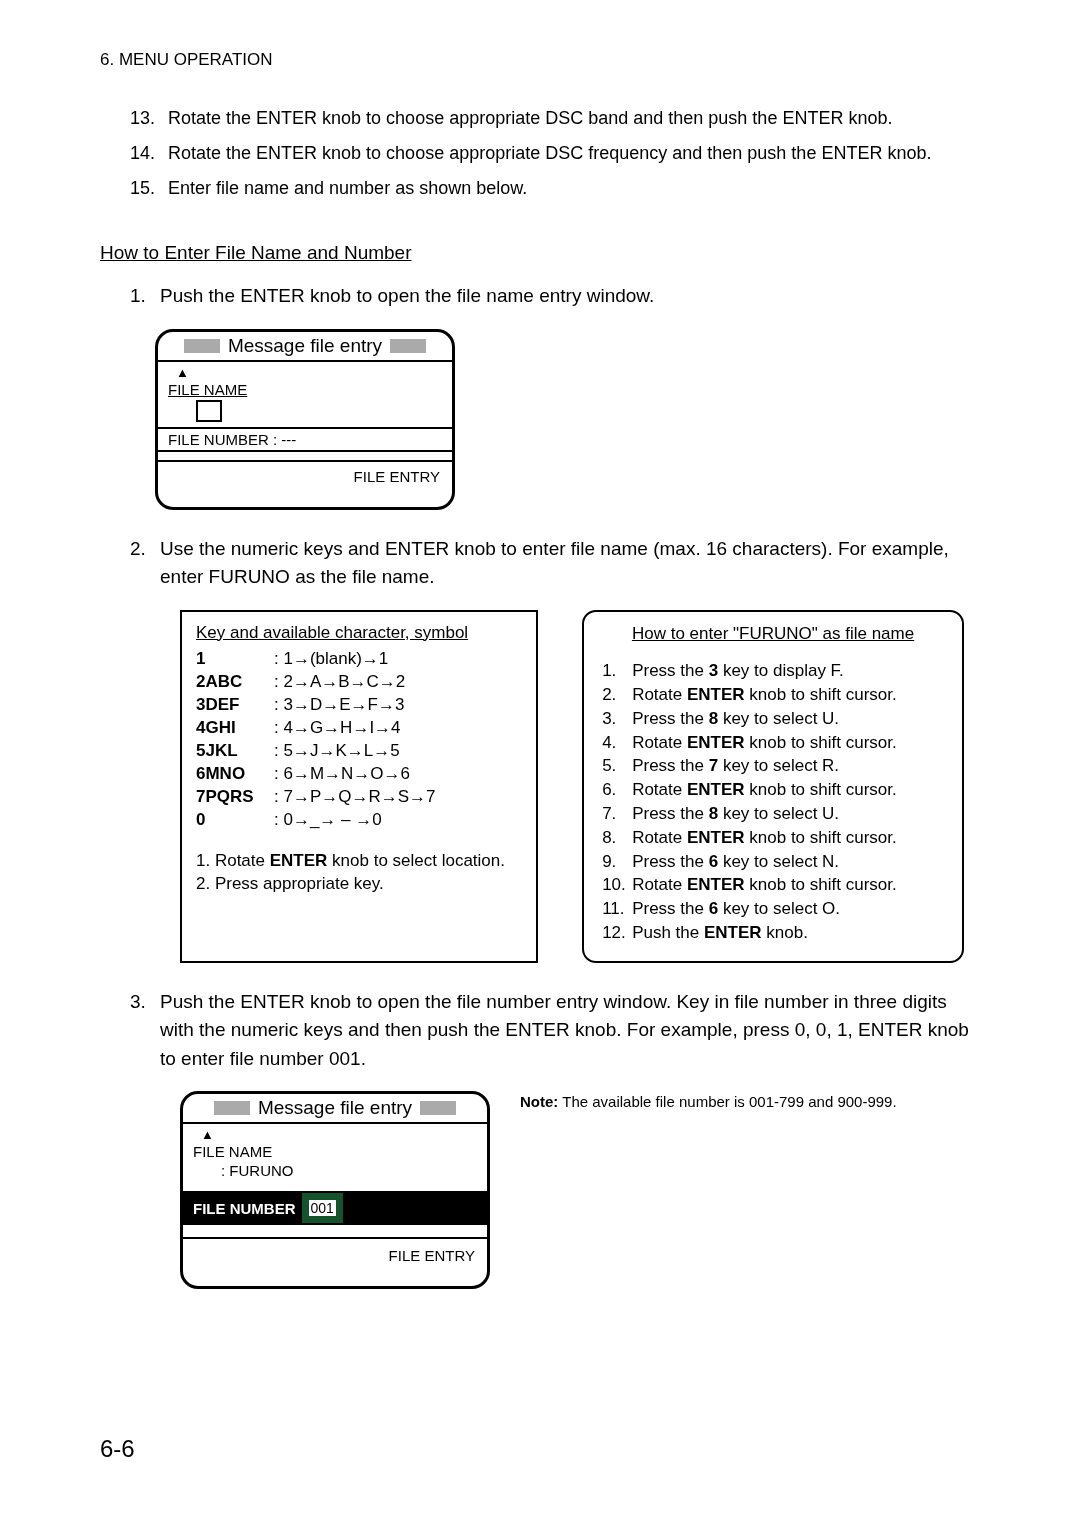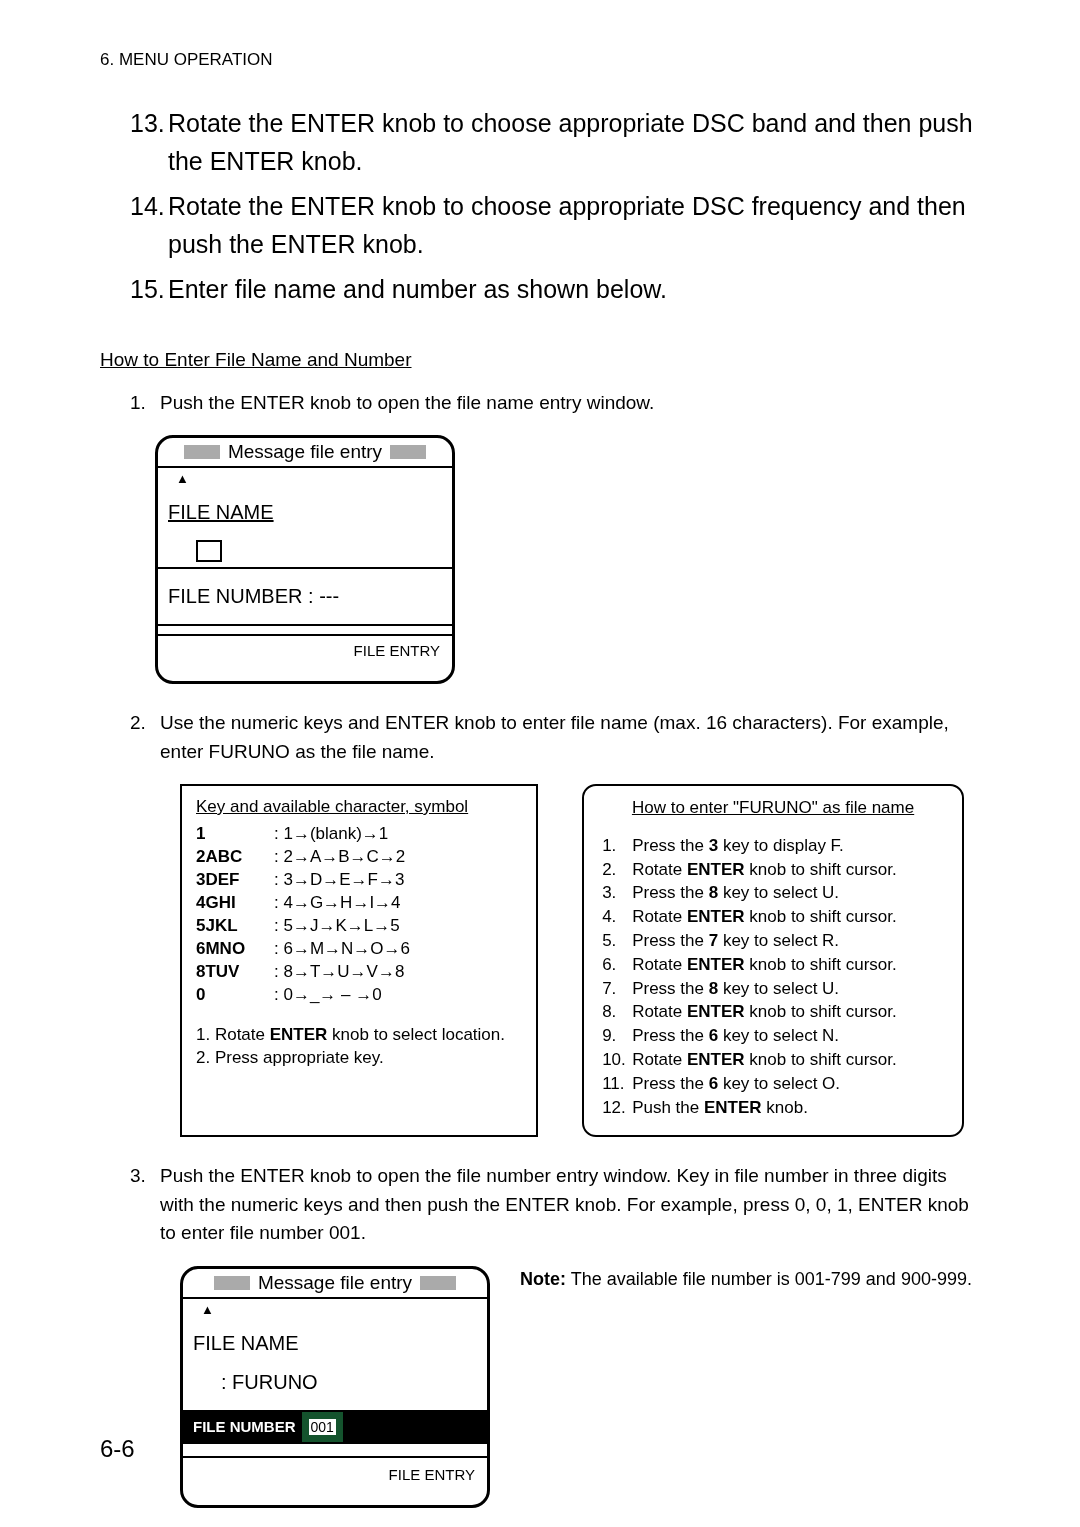--- a/index.html
+++ b/index.html
@@ -17,21 +17,21 @@
     }
     .header {
       font-size: 17px;
       margin-bottom: 35px;
     }
     .step-list {
       margin-left: 30px;
       margin-bottom: 40px;
     }
     .step {
-      font-size: 25px;
+      font-size: 18px;
       display: flex;
       margin-bottom: 8px;
       line-height: 1.5;
     }
     .step-num {
       min-width: 38px;
     }
     .step-text {
       flex: 1;
     }
@@ -81,22 +81,22 @@
     .lcd-body {
       padding: 4px 10px 2px 10px;
       font-size: 15px;
     }
     .lcd-arrow {
       font-size: 13px;
       line-height: 1;
       padding-left: 8px;
     }
     .lcd-line {
-      font-size: 20px;
-      margin: 16px 0;
+      font-size: 15px;
+      margin: 2px 0;
     }
     .lcd-hr {
       border-top: 2px solid #000;
       margin: 2px -10px;
     }
     .lcd-input-box {
       display: inline-block;
       width: 26px;
       height: 22px;
       border: 2px solid #000;
@@ -182,21 +182,21 @@
 
     
     .step3-row {
       display: flex;
       gap: 30px;
       margin-left: 50px;
       margin-top: 8px;
       align-items: flex-start;
     }
     .step3-note {
-      font-size: 18px;
+      font-size: 15px;
       line-height: 1.5;
     }
     .lcd-box2 {
       border: 3px solid #000;
       border-radius: 18px;
       width: 310px;
       font-family: Arial, sans-serif;
     }
     .lcd-box2 .lcd-body {
       padding: 4px 10px 2px 10px;
@@ -283,22 +283,22 @@
         </div>
       <div class="key-row">
           <span class="key-label">5JKL</span>
           <span>: 5→J→K→L→5</span>
         </div>
       <div class="key-row">
           <span class="key-label">6MNO</span>
           <span>: 6→M→N→O→6</span>
         </div>
       <div class="key-row">
-          <span class="key-label">8TUV</span>
-          <span>: 8→T→U→V→8</span>
+          <span class="key-label">7PQRS</span>
+          <span>: 7→P→Q→R→S→7</span>
         </div>
       <div class="key-row">
           <span class="key-label">0</span>
           <span>: 0→_→ – →0</span>
         </div>
       <div class="key-notes">
         <div><span>1. Rotate </span><b class="enter-bold">ENTER</b><span> knob to select location.</span></div>
         <div>2. Press appropriate key.</div>
       </div>
     </div>

